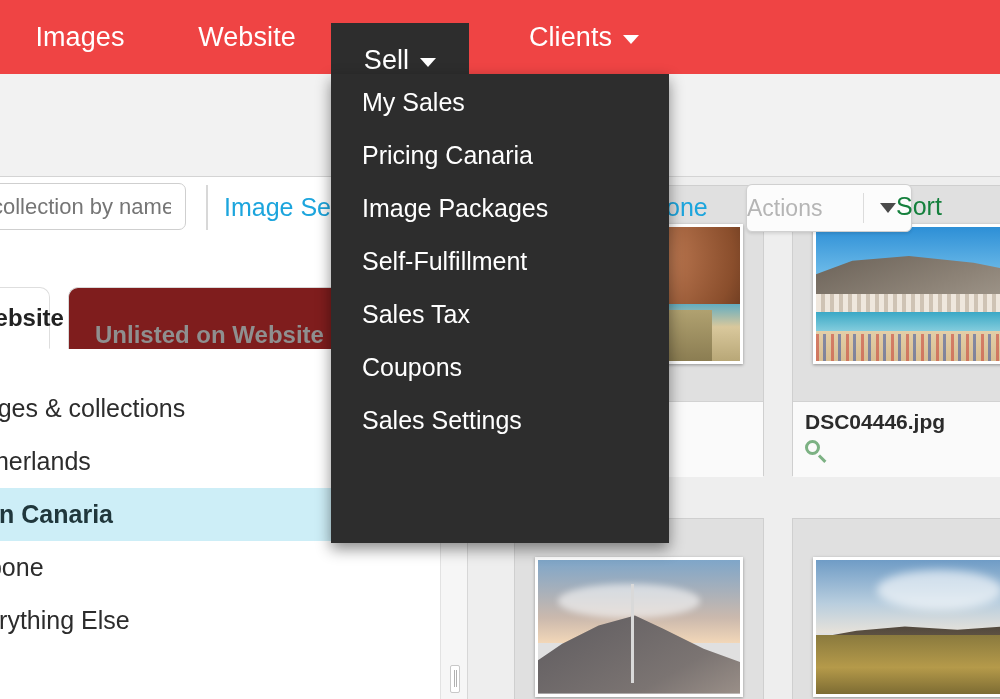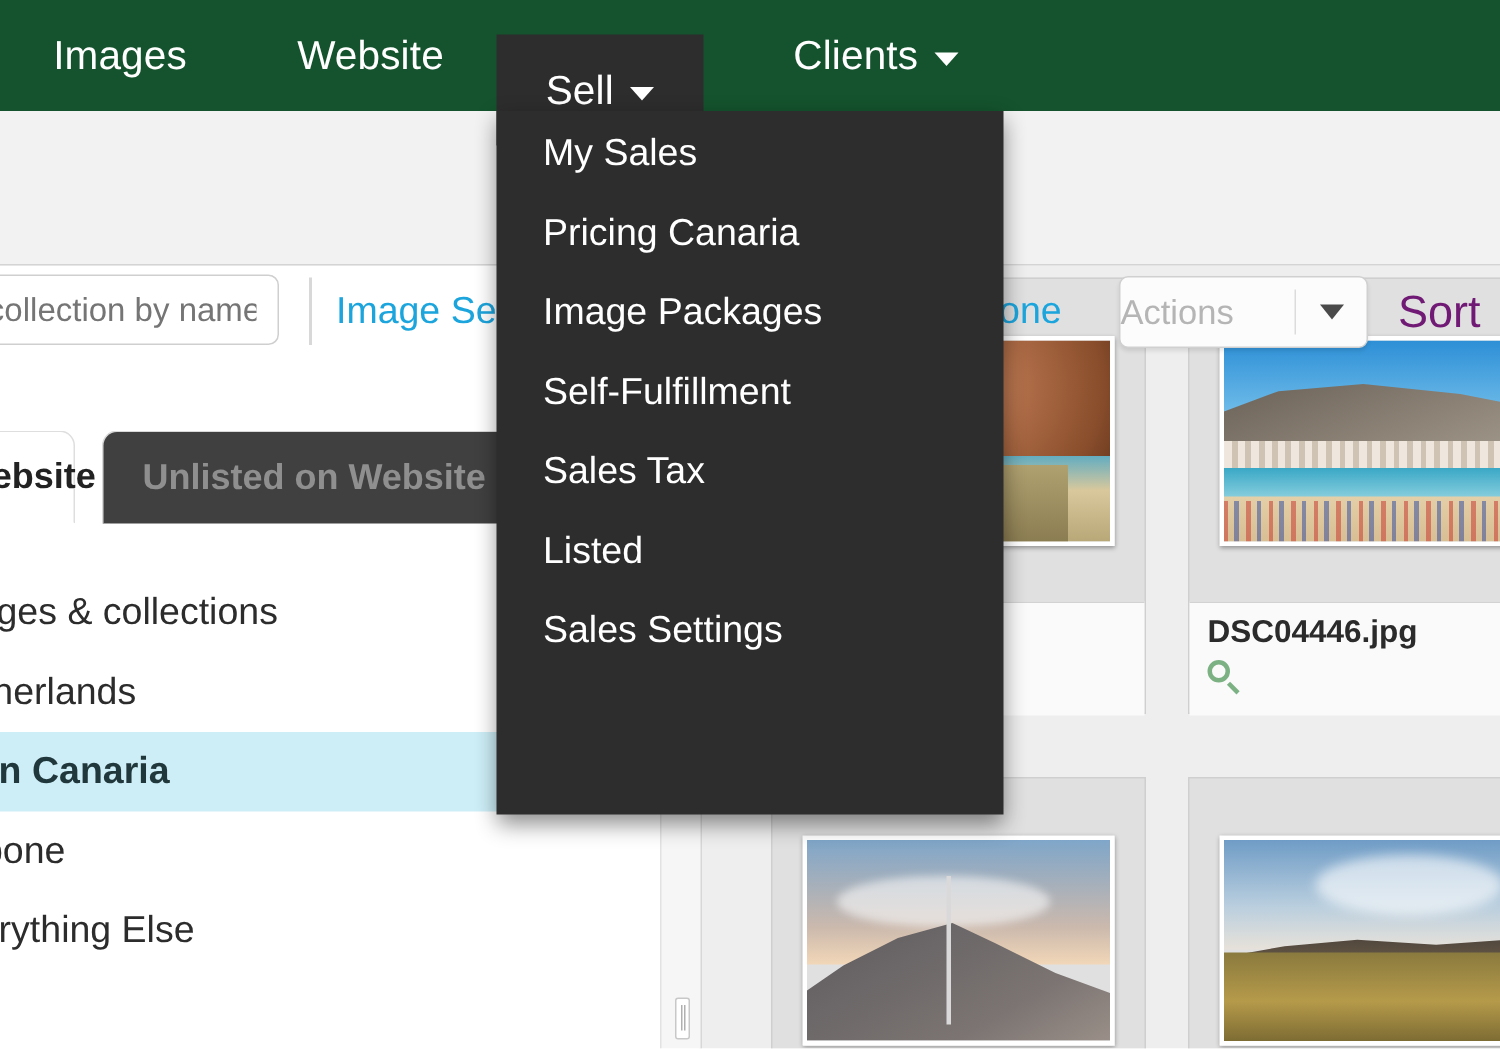--- a/index.html
+++ b/index.html
@@ -9,21 +9,21 @@
     font-family:"Liberation Sans","DejaVu Sans",sans-serif;
     -webkit-font-smoothing:antialiased;
   }
 
   
   #app{position:absolute;inset:0;overflow:hidden;}
 
   
   #topnav{
     position:absolute;left:0;top:0;width:1000px;height:74px;
-    background:#14532d;z-index:40;
+    background:#ef4444;z-index:40;
   }
   .nav-item{
     position:absolute;top:0;height:74px;
     display:flex;align-items:center;justify-content:center;
     color:#ffffff;font-size:27px;font-weight:400;
     letter-spacing:.1px;cursor:pointer;white-space:nowrap;
   }
   .nav-item.active{background:#2d2d2d;margin-top:23px;}
   .caret{
     display:inline-block;width:0;height:0;margin-left:11px;
@@ -65,21 +65,21 @@
     flex:1;color:#b5b5b5;font-size:23px;
   }
   #actions-divider{width:1px;height:30px;background:#dcdcdc;}
   #actions-caret-wrap{width:47px;display:flex;align-items:center;justify-content:center;}
   .caret-dark{
     width:0;height:0;
     border-left:8px solid transparent;border-right:8px solid transparent;
     border-top:10px solid #4a4a4a;
   }
   #sort-label{
-    position:absolute;left:932px;top:118px;font-size:30px;color:#701a75;
+    position:absolute;left:896px;top:118px;font-size:25px;color:#15803d;
     white-space:nowrap;z-index:6;
   }
 
   
   #sidebar{
     position:absolute;left:0;top:177px;width:440px;height:522px;
     background:#ffffff;overflow:hidden;z-index:4;
   }
   #splitter{
     position:absolute;left:440px;top:177px;width:26px;height:522px;
@@ -102,21 +102,21 @@
   
   #tabs{position:absolute;left:0;top:110px;width:440px;height:64px;}
   .tab{
     position:absolute;top:0;height:62px;box-sizing:border-box;
     display:flex;align-items:center;
     font-size:24px;font-weight:bold;color:#8f8f8f;
     padding:0 26px;white-space:nowrap;cursor:pointer;
     border-top-left-radius:10px;border-top-right-radius:10px;
   }
   .tab.inactive{
-    background:#404040;border:1px solid #d9d9d9;border-bottom:none;
+    background:#7f1d1d;border:1px solid #d9d9d9;border-bottom:none;align-items:flex-end;
   }
   .tab.active{
     background:#ffffff;color:#222222;border:1px solid #dedede;
     border-bottom:1px solid #ffffff;z-index:2;
   }
 
   
   #sidebar-list{position:absolute;left:0;top:205px;width:440px;}
   .sb-item{
     height:53px;display:flex;align-items:center;
@@ -370,21 +370,21 @@
         <div class="menu-item">
           <span>Image Packages</span>
         </div>
         <div class="menu-item">
           <span>Self-Fulfillment</span>
         </div>
         <div class="menu-item">
           <span>Sales Tax</span>
         </div>
         <div class="menu-item">
-          <span>Listed</span>
+          <span>Coupons</span>
         </div>
         <div class="menu-item">
           <span>Sales Settings</span>
         </div>
       </div>
   </div>
 
 </div>
 
 </body></html>

